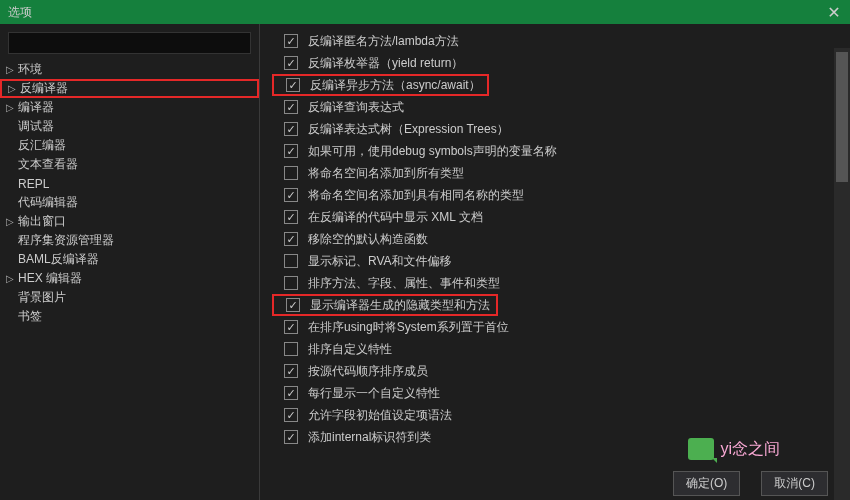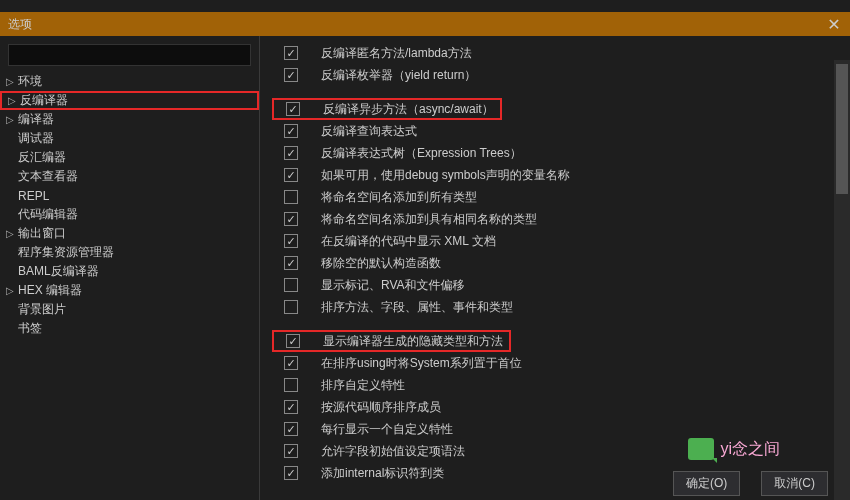--- a/index.html
+++ b/index.html
@@ -1,29 +1,29 @@
 <!DOCTYPE html>
 <html><head>
   <meta charset="utf-8">
   <style>
     * { margin: 0; padding: 0; box-sizing: border-box; font-family: "Microsoft YaHei", "Segoe UI", sans-serif; }
     body { width: 850px; height: 500px; background: #1e1e1e; color: #ccc; overflow: hidden; position: relative; }
-    .titlebar { height: 24px; background: #a16207; display: flex; align-items: center; padding: 0 8px; position: relative; margin-top: 12px; }
+    .titlebar { height: 24px; background: #15803d; display: flex; align-items: center; padding: 0 8px; position: relative; }
     .title { font-size: 12px; }
     .close-btn { position: absolute; right: 6px; top: 2px; width: 20px; height: 20px; display: flex; align-items: center; justify-content: center; color: #ccc; cursor: pointer; }
     .body { display: flex; height: calc(100% - 24px); position: relative; }
     .sidebar { width: 260px; background: #1e1e1e; border-right: 1px solid #3a3a3a; overflow-y: auto; padding-top: 4px; }
     .search-box { margin: 4px 8px 6px; height: 22px; background: #0d0d0d; border: 1px solid #333; }
     .tree-item { display: flex; align-items: center; padding: 1px 6px; font-size: 12px; cursor: pointer; height: 19px; }
     .tree-item.indent { padding-left: 6px; align-items: center; }
     .tree-caret { width: 12px; color: #aaa; font-size: 10px; }
     .tree-item.highlight { border: 2px solid #e52828; }
     .content { flex: 1; background: #1e1e1e; overflow-y: auto; padding: 6px 12px; position: relative; }
-    .opt-row { display: flex; align-items: center; font-size: 12px; padding: 2px 12px; height: 22px; gap: 13px; }
-    .opt-row.highlight { border: 2px solid #e52828; display: inline-flex; padding-right: 6px; margin-top: 12px; }
+    .opt-row { display: flex; align-items: center; font-size: 12px; padding: 2px 12px; height: 22px; }
+    .opt-row.highlight { border: 2px solid #e52828; display: inline-flex; padding-right: 6px; }
     .chk { width: 14px; height: 14px; border: 1px solid #888; margin-right: 10px; display: flex; align-items: center; justify-content: center; flex-shrink: 0; }
     .chk.checked::after { content: "✓"; color: #ccc; font-size: 11px; line-height: 1; }
     .scrollbar { position: absolute; right: 0; top: 24px; bottom: 0; width: 16px; background: #2a2a2a; }
     .thumb { position: absolute; left: 2px; right: 2px; top: 4px; height: 130px; background: #555; }
     .button-row { position: absolute; bottom: 4px; right: 22px; display: flex; gap: 21px; }
     .btn { background: #2d2d30; border: 1px solid #555; color: #ccc; font-size: 12px; padding: 3px 12px; cursor: pointer; }
     .watermark { position: absolute; right: 70px; bottom: 40px; display: flex; align-items: center; gap: 6px; font-size: 16px; color: #f9a8d4; }
     .watermark-icon { width: 26px; height: 22px; background: #4caf50; border-radius: 3px; position: relative; }
     .watermark-icon::after { content: ""; position: absolute; right: -3px; bottom: -3px; width: 0; height: 0; border-left: 5px solid transparent; border-top: 5px solid #4caf50; }
   </style>

